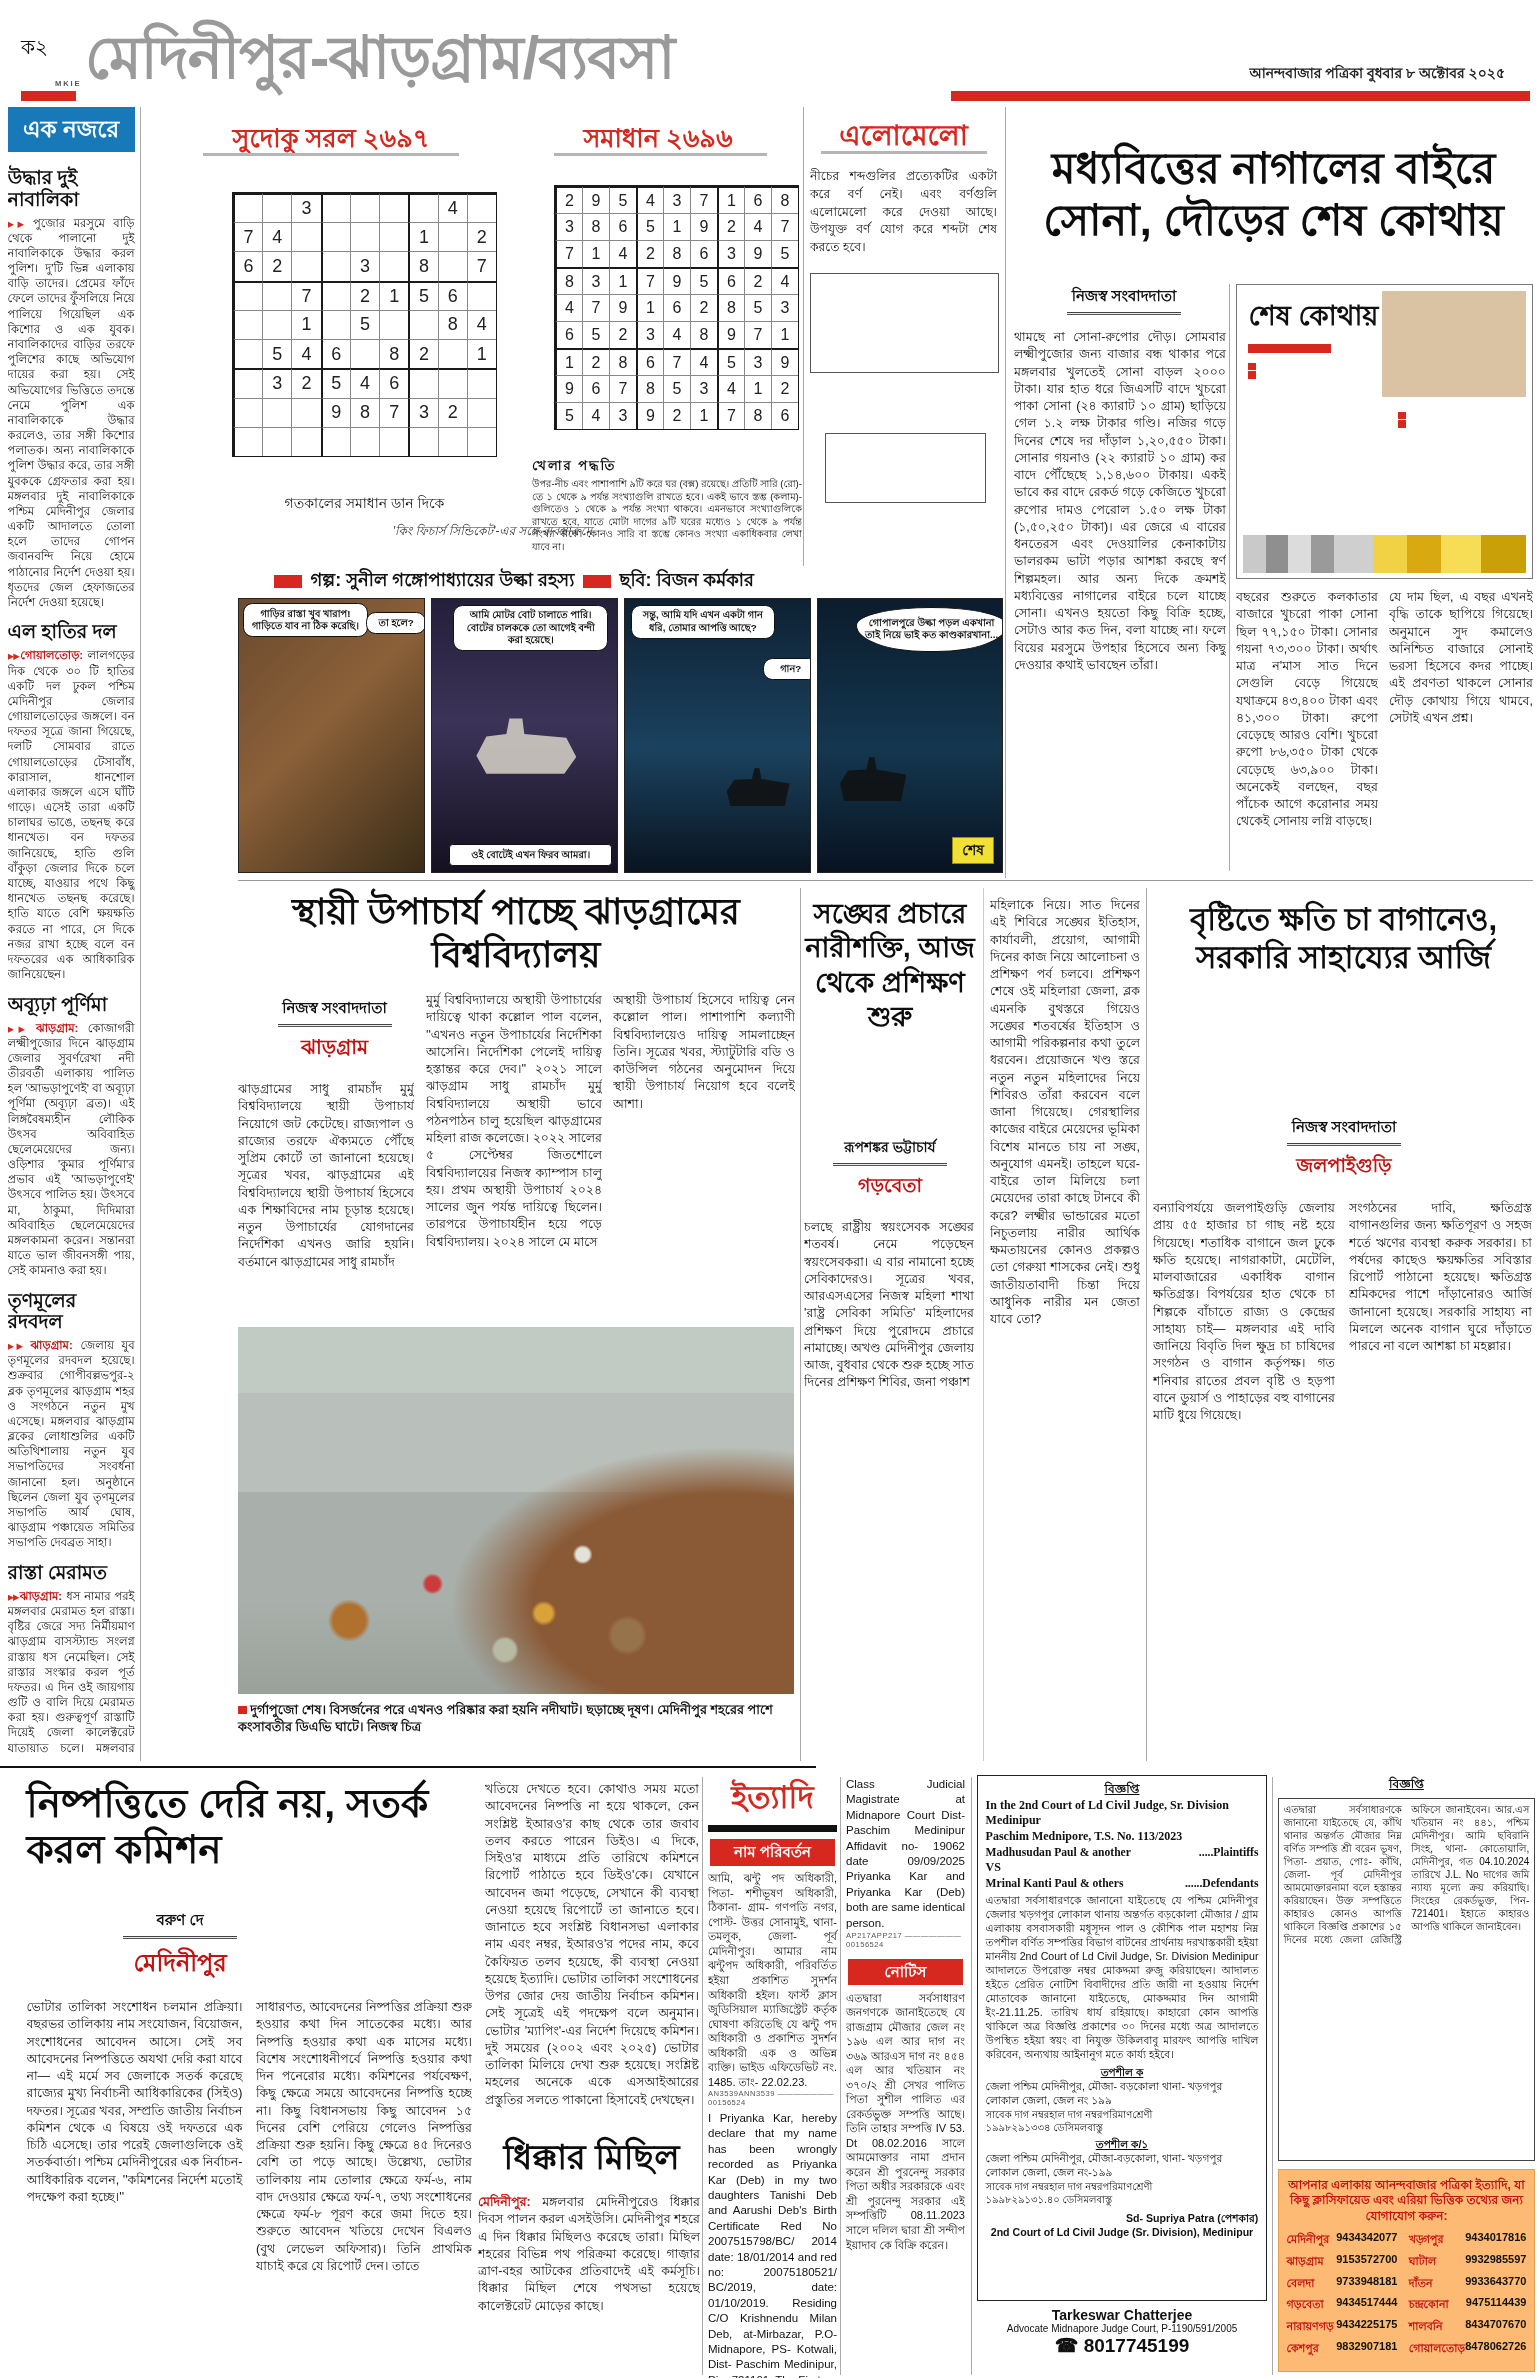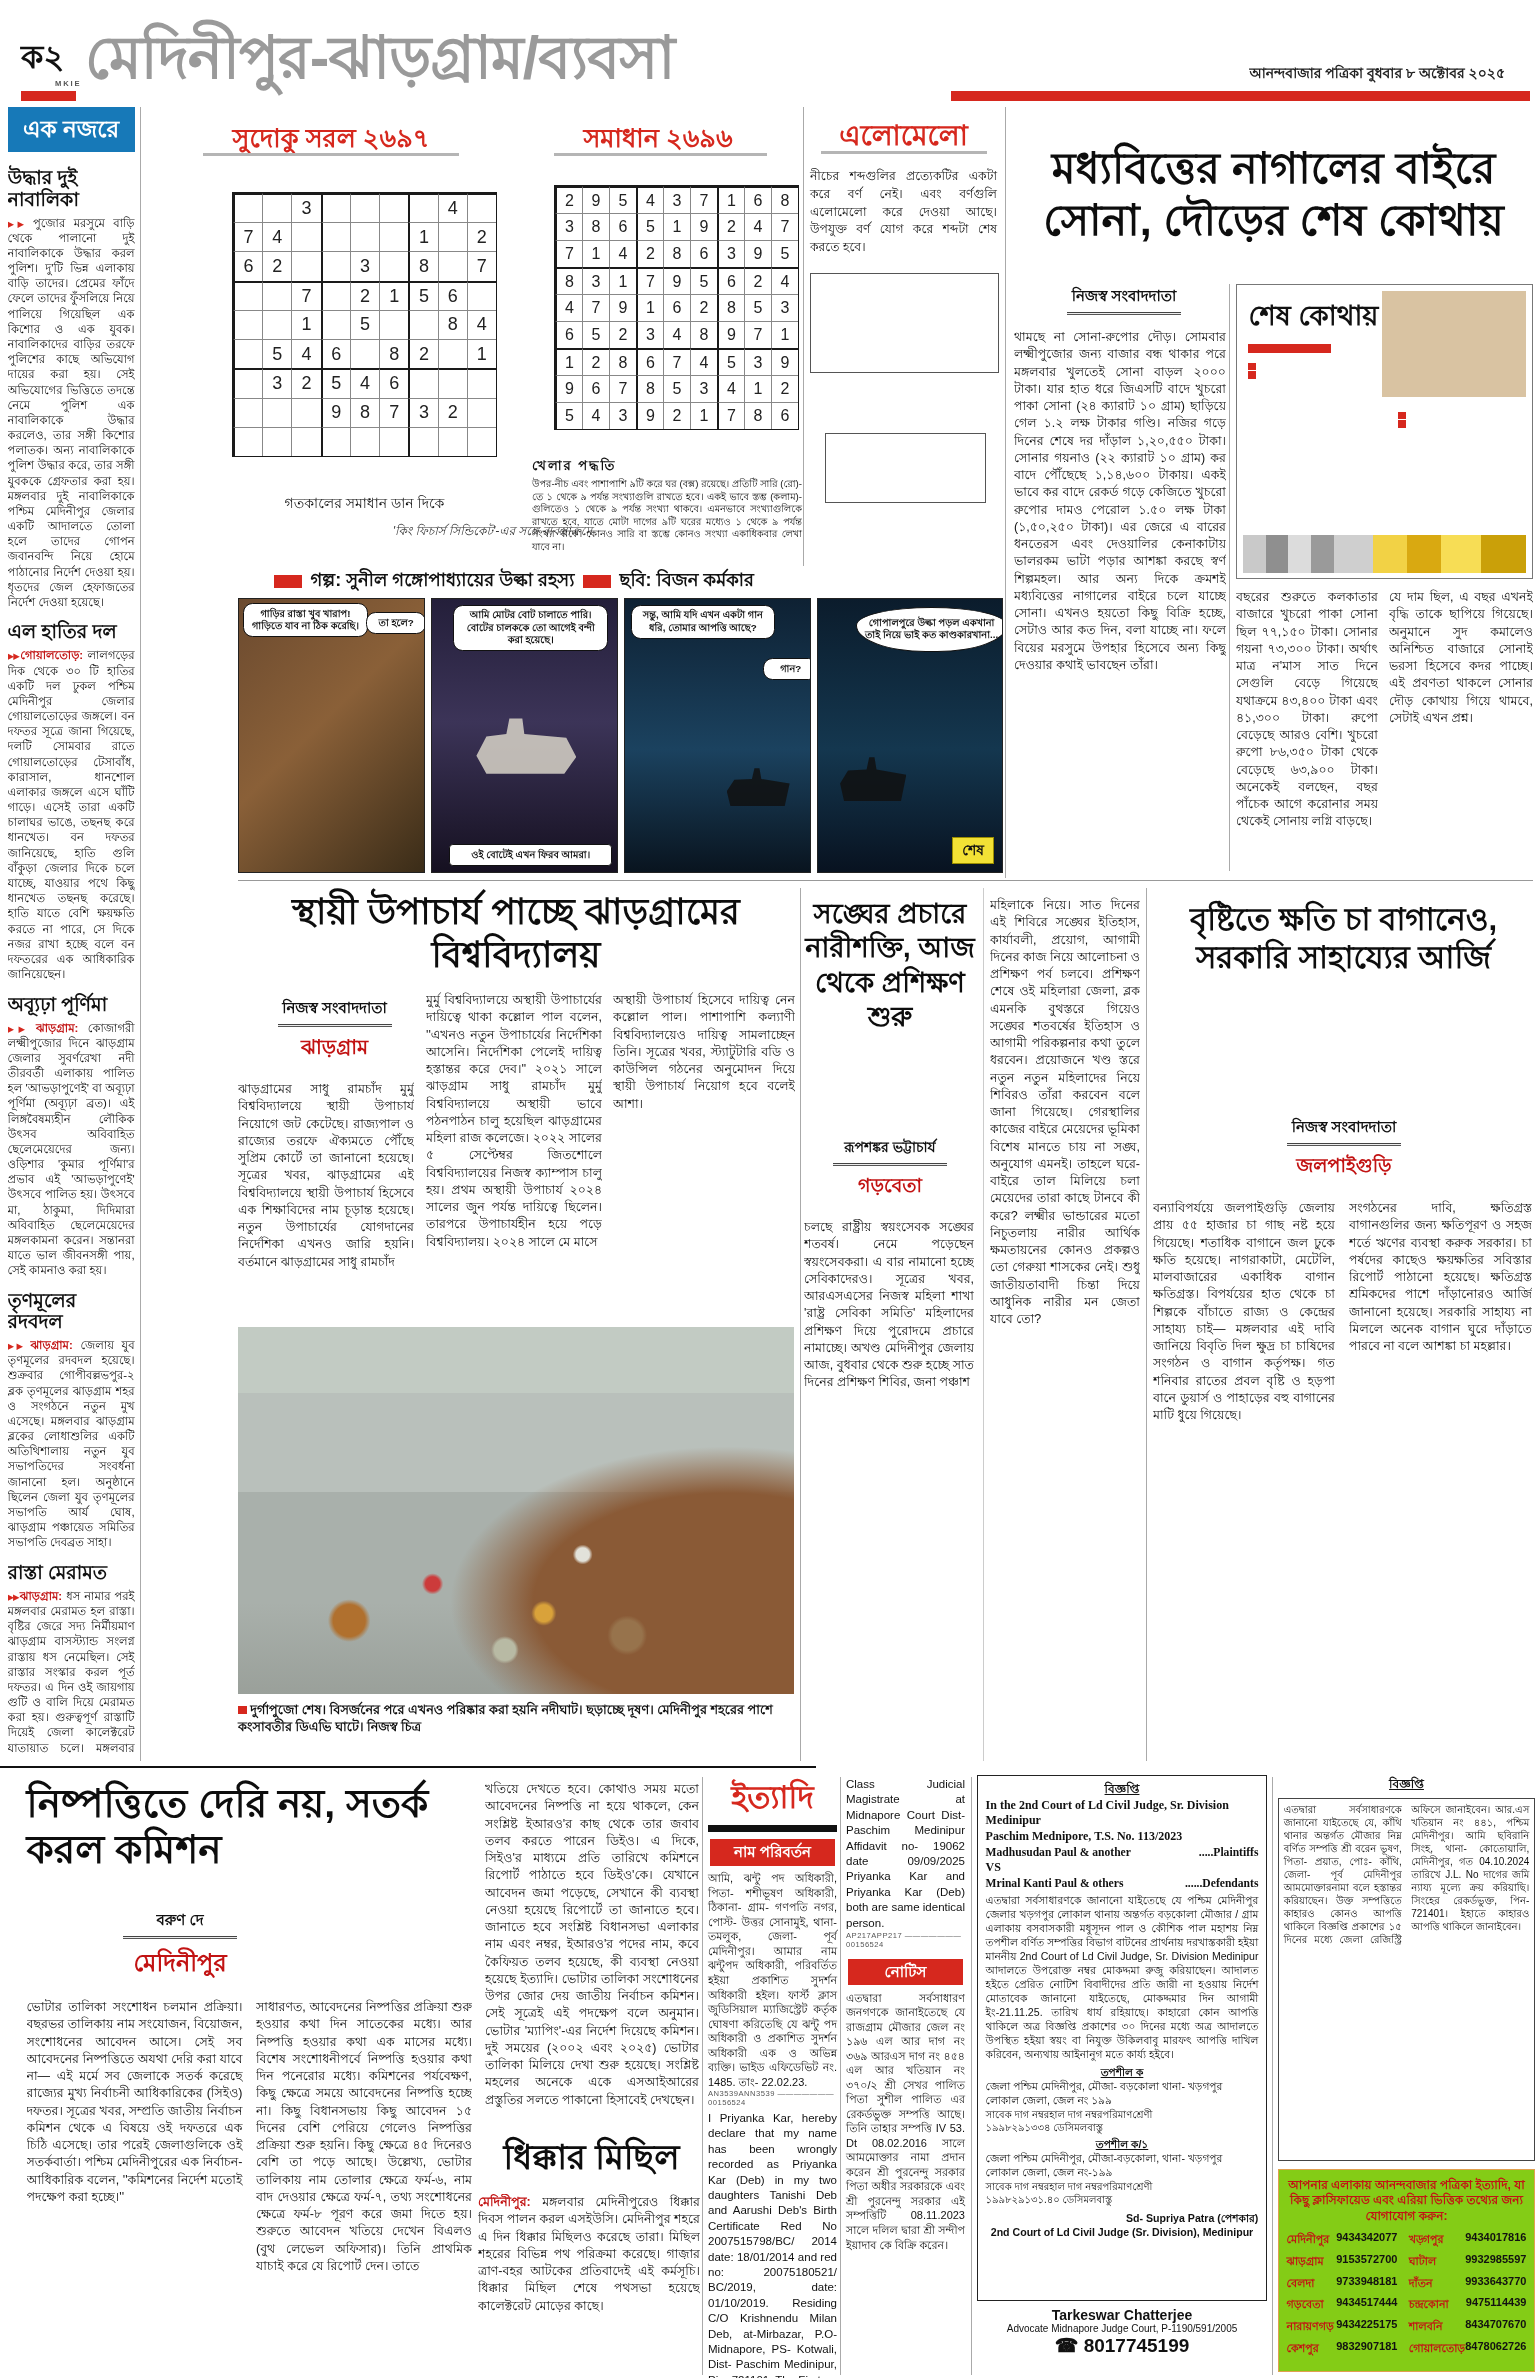--- a/index.html
+++ b/index.html
@@ -6,21 +6,21 @@
   #page{position:relative;width:1538px;height:2378px;background:#fff;margin:0 auto;
         font-family:"Liberation Sans",sans-serif;color:#111;overflow:hidden;}
   .abs{position:absolute;}
   .jc{text-align:justify;}
   .ctr{text-align:center;}
   .ovh{overflow:hidden;}
   .vline{background:#aaa;width:0.9px;}
   .hline{background:#222;}
   .redbar{background:#d6281e;}
   
-  .ed-code{font-size:32px;font-weight:bold;}
+  .ed-code{font-size:20px;font-weight:normal;}
   .mkie{font-size:7.6px;letter-spacing:1.9px;color:#555;font-weight:bold;}
   .sec-title{font-size:59px;font-weight:bold;color:#9a9a9a;white-space:nowrap;letter-spacing:-0.9px;}
   .dateline{font-size:14px;font-weight:bold;text-align:right;color:#222;}
   
   .rail-head{background:#1779b8;color:#fff;font-size:23px;font-weight:bold;line-height:45px;text-align:center;}
   .rail{font-size:11.5px;line-height:1.32;}
   .brief{margin-bottom:9.5px;}
   .b-title{font-size:19px;font-weight:bold;line-height:1.12;margin:11.4px 0 5.7px;}
   .b-body{margin:0;text-align:justify;}
   .arrows{color:#d6281e;font-size:8.5px;letter-spacing:-1.9px;}
@@ -100,21 +100,21 @@
   .cb-title{font-weight:bold;text-decoration:underline;text-align:center;font-size:12px;}
   .cb-line{text-align:left;font-weight:bold;font-size:12px;font-family:"Liberation Serif",serif;}
   .cb-row{display:flex;justify-content:space-between;font-weight:bold;font-family:"Liberation Serif",serif;font-size:11.6px;}
   .sch-t{text-align:center;font-weight:bold;text-decoration:underline;margin-top:3.8px;}
   .sch-row{display:flex;font-size:10px;}
   .adv-name{font-weight:bold;font-size:14px;text-align:center;}
   .adv-line{font-size:10px;text-align:center;}
   .adv-phone{font-size:19px;font-weight:bold;text-align:center;}
   
   .rnotice{border:0.9px solid #444;font-size:10px;line-height:1.3;column-count:2;column-gap:9.5px;text-align:justify;}
-  .contact-box{background:#84cc16;border:0.9px solid #e0a050;}
+  .contact-box{background:#fdba74;border:0.9px solid #e0a050;}
   .cb-head{color:#c21313;font-weight:bold;font-size:12px;line-height:1.3;text-align:center;}
   .c-grid{display:grid;grid-template-columns:1fr 1fr;column-gap:11.4px;row-gap:2.8px;}
   .c-row{display:flex;justify-content:space-between;font-size:11px;}
   .c-name{color:#c21313;font-weight:bold;}
   .c-num{font-weight:bold;}
 </style>
 </head>
 <body>
 
 <div id="page">

